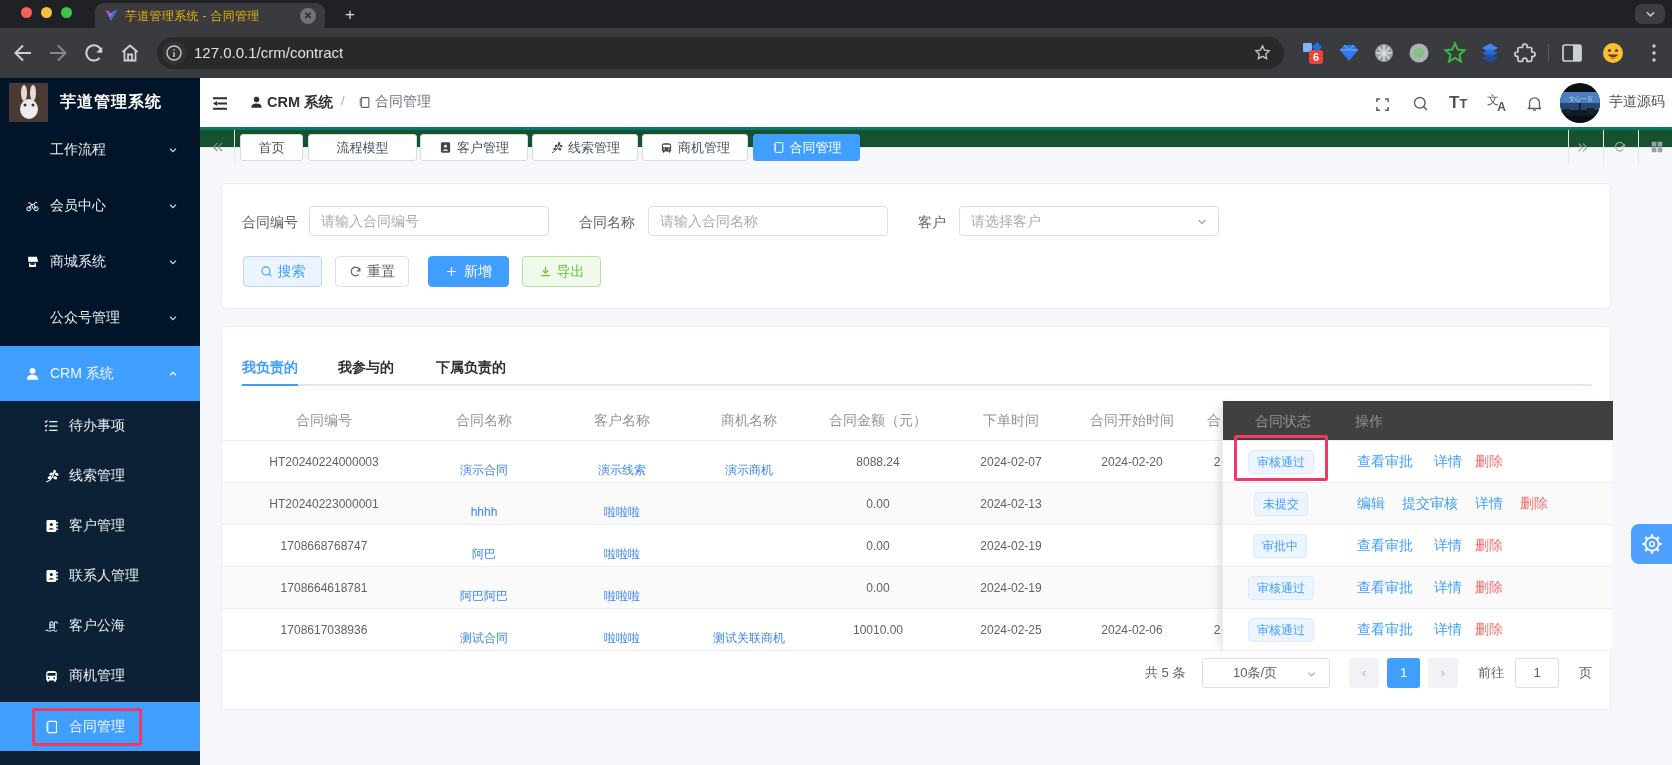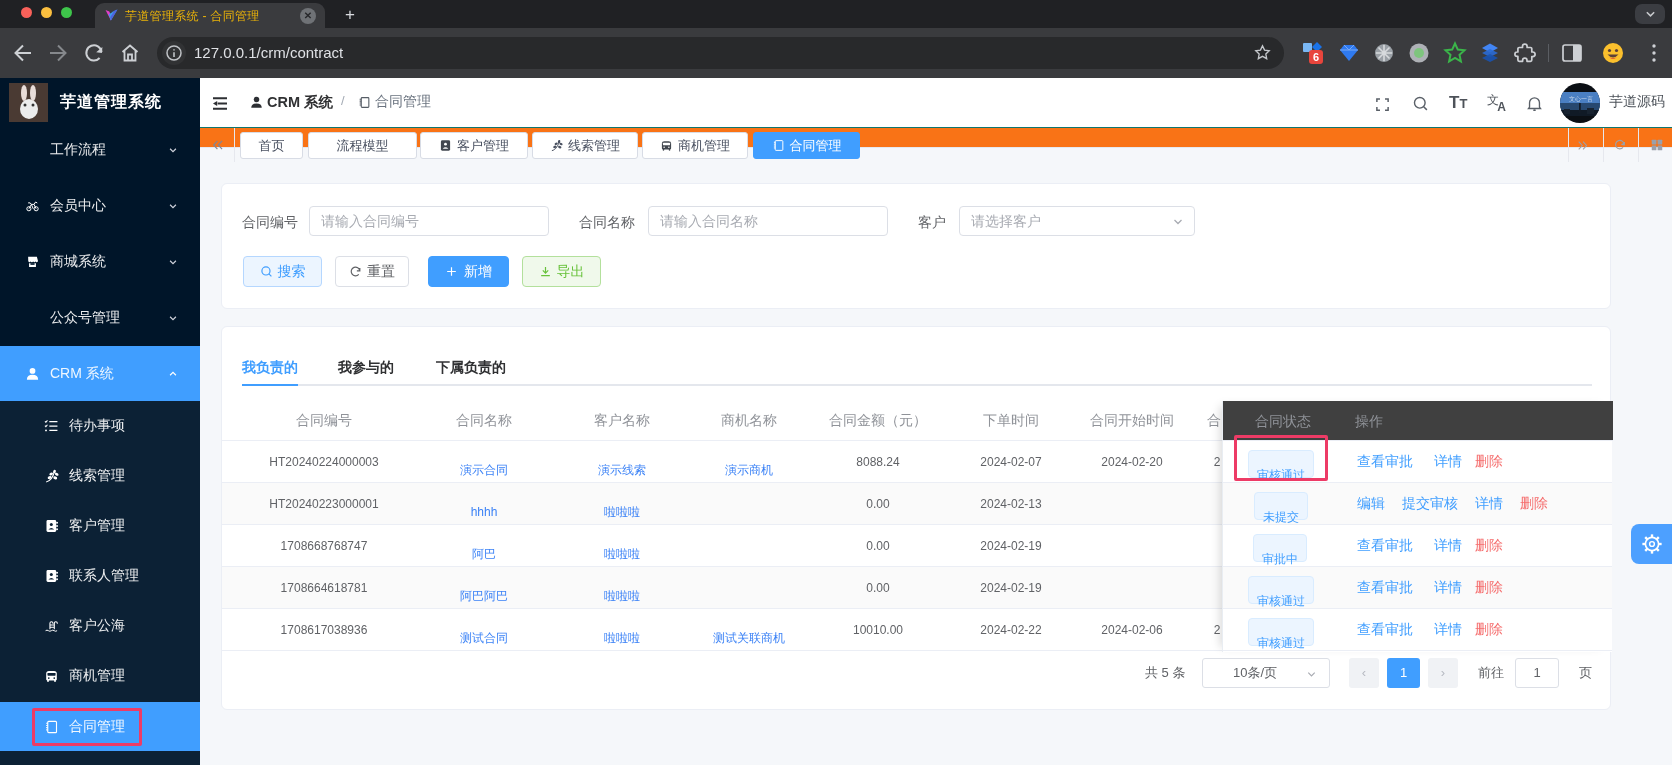--- a/index.html
+++ b/index.html
@@ -28,21 +28,21 @@
 .mi { position:absolute; left:0; width:200px; height:56px; color:rgba(255,255,255,0.92); font-size:14px; }
 .mi .txt { position:absolute; left:50px; top:50%; transform:translateY(-50%); }
 .mi .ic { position:absolute; left:25px; top:50%; transform:translateY(-50%); width:15px; height:15px; }
 .mi .chev { position:absolute; right:22px; top:50%; transform:translateY(-50%); width:10px; height:10px; }
 #submenu { position:absolute; left:0; top:323px; width:200px; height:364px; background:#0c2135; }
 .smi { position:absolute; left:0; width:200px; height:50px; color:rgba(255,255,255,0.92); font-size:14px; }
 .smi .txt { position:absolute; left:69px; top:50%; transform:translateY(-50%); }
 .smi .ic { position:absolute; left:44px; top:50%; transform:translateY(-50%); width:15px; height:15px; }
 
 #header { position:absolute; left:200px; top:0; width:1472px; height:49px; background:#fff; }
-#tagsrow { position:absolute; left:200px; top:49px; width:1472px; height:21px; background:#f97316; border-top:1px solid #0f766e; border-bottom:1px solid #e6e8ee; }
+#tagsrow { position:absolute; left:200px; top:49px; width:1472px; height:21px; background:#14532d; border-top:3px solid #0f766e; border-bottom:1px solid #e6e8ee; }
 .tag { position:absolute; top:4px; height:27px; background:#fff; border:1px solid #d8dce5; border-radius:3px; font-size:13px; color:#495060; line-height:25px; text-align:center; }
 .tag.active { background:#409eff; border-color:#409eff; color:#fff; }
 
 #content { position:absolute; left:200px; top:84px; width:1472px; height:603px; }
 .card { position:absolute; background:#fff; border:1px solid #ebeef5; border-radius:6px; }
 
 
 .flabel { position:absolute; font-size:14px; color:#606266; }
 .finput { position:absolute; height:30px; border:1px solid #dcdfe6; border-radius:4px; background:#fff; font-size:14px; color:#a8abb2; line-height:28px; padding-left:11px; }
 .btn { position:absolute; height:31px; border-radius:4px; font-size:14px; line-height:29px; text-align:center; }
@@ -52,21 +52,21 @@
 .th { position:absolute; width:1390px; height:40px; border-bottom:1px solid #ebeef5; }
 .hc { position:absolute; top:50%; transform:translate(-50%,-50%); font-size:14px; color:#909399; white-space:nowrap; }
 .tr { position:absolute; left:0; width:1390px; height:42px; border-bottom:1px solid #ebeef5; background:#fff; }
 .tr.stripe { background:#fafafa; }
 .c { position:absolute; top:50%; transform:translate(-50%,-50%); font-size:12px; color:#606266; white-space:nowrap; }
 .lk { color:#3b82f6; font-weight:500;margin-top:8px; }
 #fixedpanel { position:absolute; left:1000px; top:74px; width:390px; height:251px; background:#fff; border-left:1px solid #e9edf2; box-shadow:-7px 0 9px -5px rgba(0,0,0,0.15); }
 .fh { position:absolute; left:0; width:390px; height:40px; font-size:14px; color:#909399; line-height:40px; background:#404040; border-bottom:1px solid #ebeef5; box-sizing:border-box; }
 .fr { position:absolute; left:0; width:389px; height:42px; border-bottom:1px solid #ebeef5; background:#fff; }
 .fr.stripe { background:#fafafa; }
-.tagst { position:absolute; top:9px; height:24px; line-height:22px; padding:13px 8px; font-size:12px; color:#409eff; background:#ecf5ff; border:1px solid #d9ecff; border-radius:4px; white-space:nowrap; }
+.tagst { position:absolute; top:9px; height:24px; line-height:22px; padding:0 8px; font-size:12px; color:#409eff; background:#ecf5ff; border:1px solid #d9ecff; border-radius:4px; white-space:nowrap; }
 .op { position:absolute; top:50%; transform:translateY(-50%); font-size:14px; font-weight:500; color:#409eff; white-space:nowrap; }
 .op.red { color:#f56c6c; }
 
 
 .pgbox { position:absolute; border-radius:3px; font-size:13px; }
 
 
 .anno { position:absolute; border:3px solid #ed3b66; border-radius:2px; }
 #gear { position:absolute; right:0; top:524px; width:41px; height:40px; background:#4da0ff; border-radius:8px 0 0 8px; }
 </style>
@@ -395,21 +395,21 @@
 </div>
 
 <div id="content">
 
   <div class="card" id="searchcard" style="left:21px; top:21px; width:1390px; height:126px;">
     <div class="flabel" style="left:20px; top:30px;">合同编号</div>
     <div class="finput" style="left:87px; top:22px; width:240px;">请输入合同编号</div>
     <div class="flabel" style="left:357px; top:30px;">合同名称</div>
     <div class="finput" style="left:426px; top:22px; width:240px;">请输入合同名称</div>
     <div class="flabel" style="left:696px; top:30px;">客户</div>
-    <div class="finput" style="left:737px; top:22px; width:236px;">请选择客户
+    <div class="finput" style="left:737px; top:22px; width:260px;">请选择客户
       <svg style="position:absolute;right:10px;top:9px" width="12" height="12" viewBox="0 0 12 12">
             <path d="M2.5 4 L6 7.5 L9.5 4" stroke="#a8abb2" stroke-width="1.3" fill="none"></path>
           </svg>
     </div>
     <div class="btn" style="left:21px; top:72px; width:79px; background:#ecf5ff; border:1px solid #b5d7ff; color:#409eff;">
       <svg style="vertical-align:-2px;margin-right:5px" width="13" height="13" viewBox="0 0 24 24" fill="none" stroke="#409eff" stroke-width="2.2">
             <circle cx="11" cy="11" r="7.5"></circle>
             <path d="M16.5 16.5 L21 21"></path>
           </svg>搜索</div>
     <div class="btn" style="left:113px; top:72px; width:74px; background:#fff; border:1px solid #dcdfe6; color:#606266;">
@@ -475,21 +475,21 @@
       <span class="c lk" style="left:400px;">啦啦啦</span>
       <span class="c" style="left:656px;">0.00</span>
       <span class="c" style="left:789px;">2024-02-19</span>
     </div>
     <div class="tr" style="top:282px;">
       <span class="c" style="left:102px;">1708617038936</span>
       <span class="c lk" style="left:262px;">测试合同</span>
       <span class="c lk" style="left:400px;">啦啦啦</span>
       <span class="c lk" style="left:527px;">测试关联商机</span>
       <span class="c" style="left:656px;">10010.00</span>
-      <span class="c" style="left:789px;">2024-02-22</span>
+      <span class="c" style="left:789px;">2024-02-25</span>
       <span class="c" style="left:910px;">2024-02-06</span>
       <span class="c" style="left:995px;">2</span>
     </div>
 
     <div id="fixedpanel">
       <div class="fh" style="top:0px;">
             <span style="position:absolute;left:32px;">合同状态</span>
             <span style="position:absolute;left:132px;">操作</span>
           </div>
       <div class="fr" style="top:40px;">

